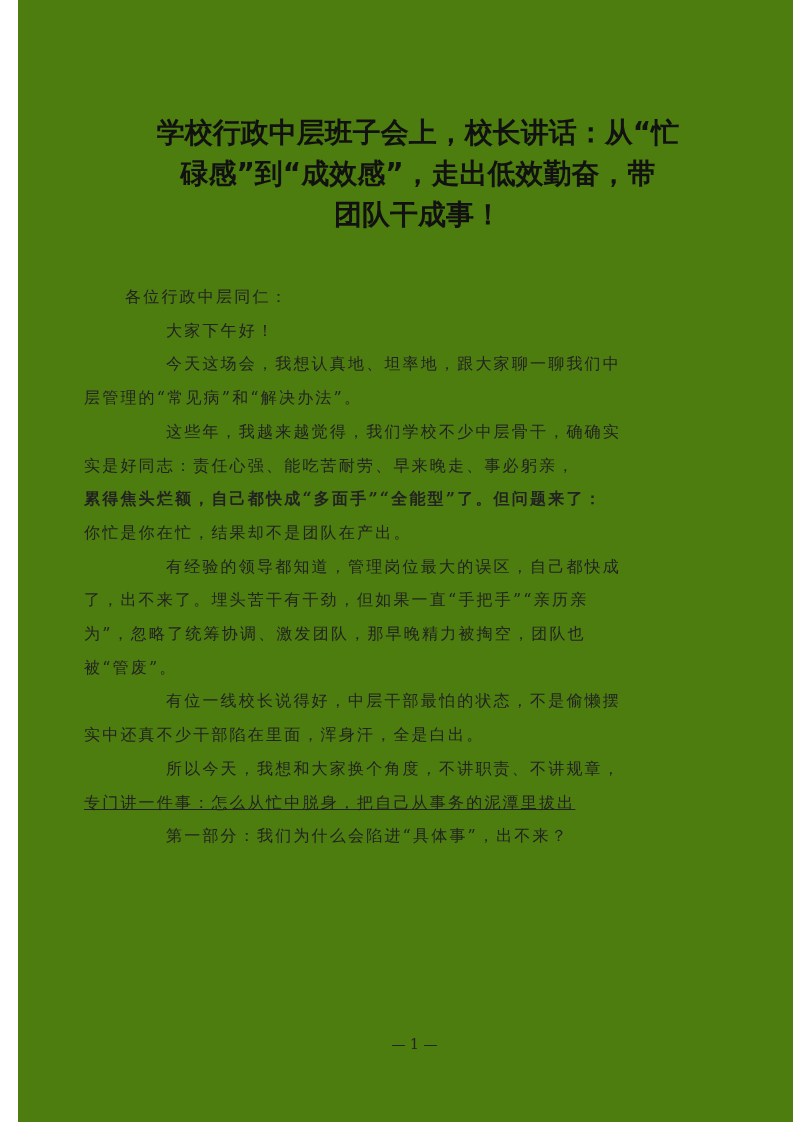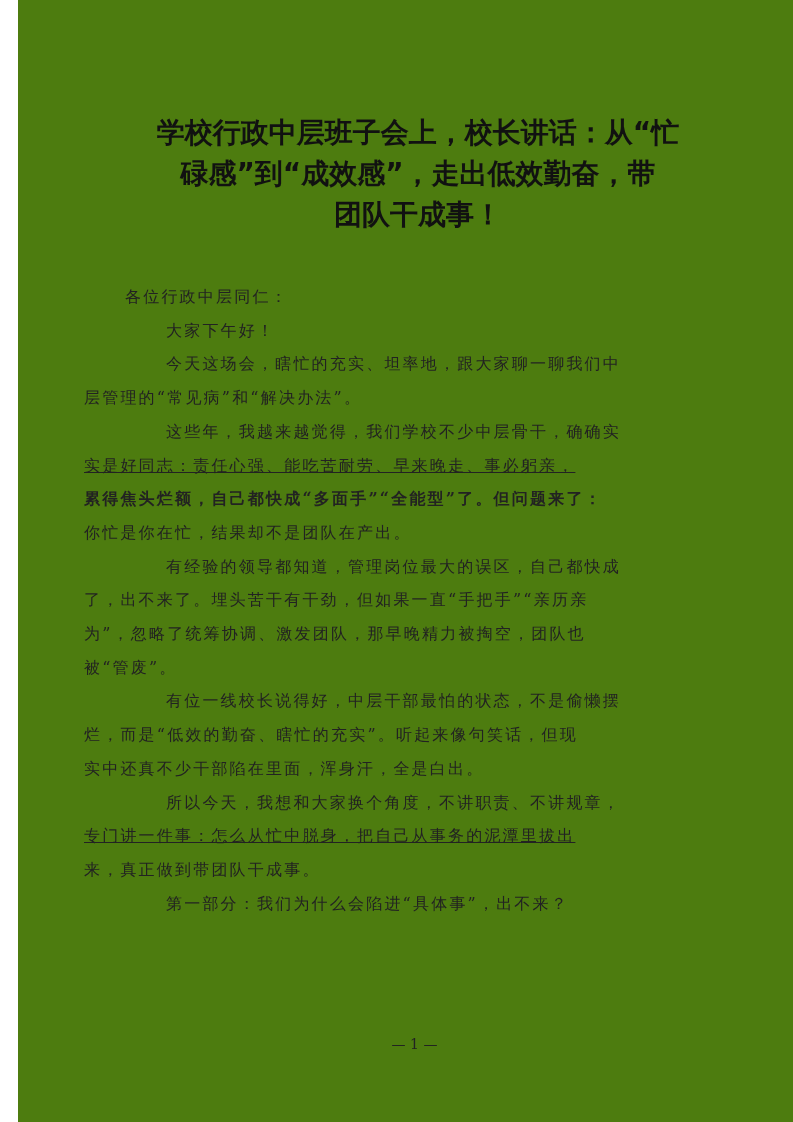--- a/index.html
+++ b/index.html
@@ -75,48 +75,46 @@
   </div>
 
   <div class="body">
     <span class="p">各位行政中层同仁：</span>
 
     <div class="p indent">
       <span class="line">大家下午好！</span>
     </div>
 
     <div class="p indent">
-      <span class="line">今天这场会，瞎忙的充实、坦率地，跟大家聊一聊我们中</span>
+      <span class="line">今天这场会，我想认真地、坦率地，跟大家聊一聊我们中</span>
       <span class="line" style="text-indent:-41px;">层管理的“常见病”和“解决办法”。</span>
     </div>
 
     <div class="p indent">
       <span class="line">这些年，我越来越觉得，我们学校不少中层骨干，确确实</span>
-      <span class="line" style="text-indent:-41px;text-decoration:underline;">实是好同志：责任心强、能吃苦耐劳、早来晚走、事必躬亲，</span>
+      <span class="line" style="text-indent:-41px;">实是好同志：责任心强、能吃苦耐劳、早来晚走、事必躬亲，</span>
       <span class="line" style="text-indent:-41px;font-weight:bold;">累得焦头烂额，自己都快成“多面手”“全能型”了。但问题来了：</span>
       <span class="line" style="text-indent:-41px;">你忙是你在忙，结果却不是团队在产出。</span>
     </div>
 
     <div class="p indent">
       <span class="line">有经验的领导都知道，管理岗位最大的误区，自己都快成</span>
       <span class="line" style="text-indent:-41px;">了，出不来了。埋头苦干有干劲，但如果一直“手把手”“亲历亲</span>
       <span class="line" style="text-indent:-41px;">为”，忽略了统筹协调、激发团队，那早晚精力被掏空，团队也</span>
       <span class="line" style="text-indent:-41px;">被“管废”。</span>
     </div>
 
     <div class="p indent">
       <span class="line">有位一线校长说得好，中层干部最怕的状态，不是偷懒摆</span>
-      <span class="line" style="text-indent:-41px;">烂，而是“低效的勤奋、瞎忙的充实”。听起来像句笑话，但现</span>
       <span class="line" style="text-indent:-41px;">实中还真不少干部陷在里面，浑身汗，全是白出。</span>
     </div>
 
     <div class="p indent">
       <span class="line">所以今天，我想和大家换个角度，不讲职责、不讲规章，</span>
       <span class="line" style="text-indent:-41px;text-decoration:underline;">专门讲一件事：怎么从忙中脱身，把自己从事务的泥潭里拔出</span>
-      <span class="line" style="text-indent:-41px;">来，真正做到带团队干成事。</span>
     </div>
 
     <div class="p indent">
       <span class="line">第一部分：我们为什么会陷进“具体事”，出不来？</span>
     </div>
   </div>
 
   <div class="footer">— 1 —</div>
 </div>
 

